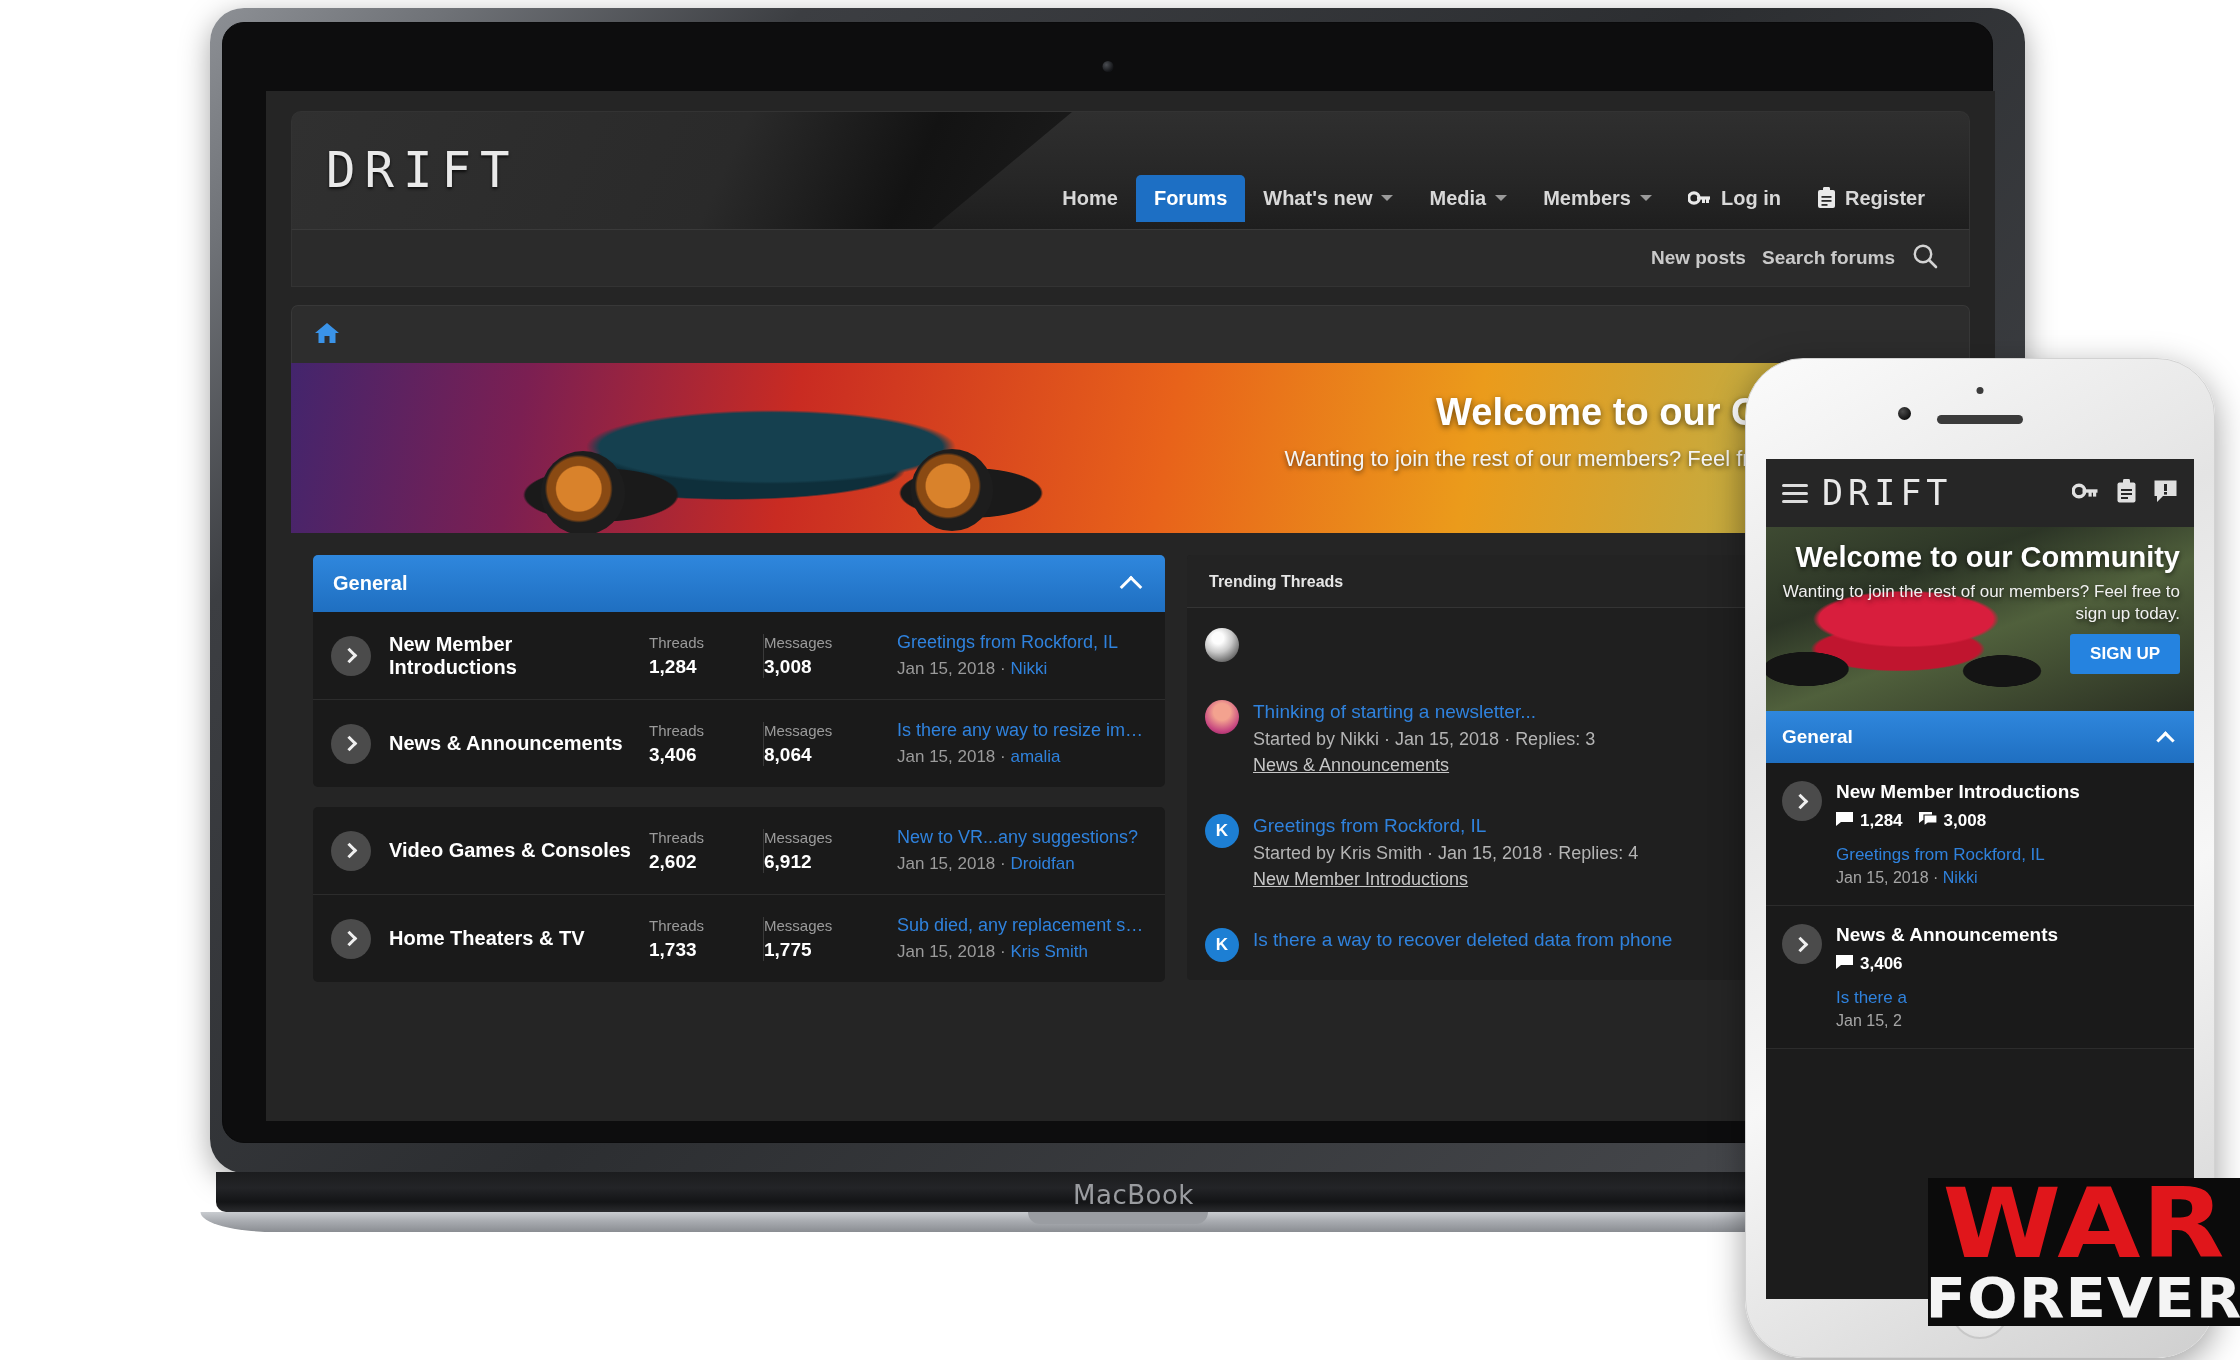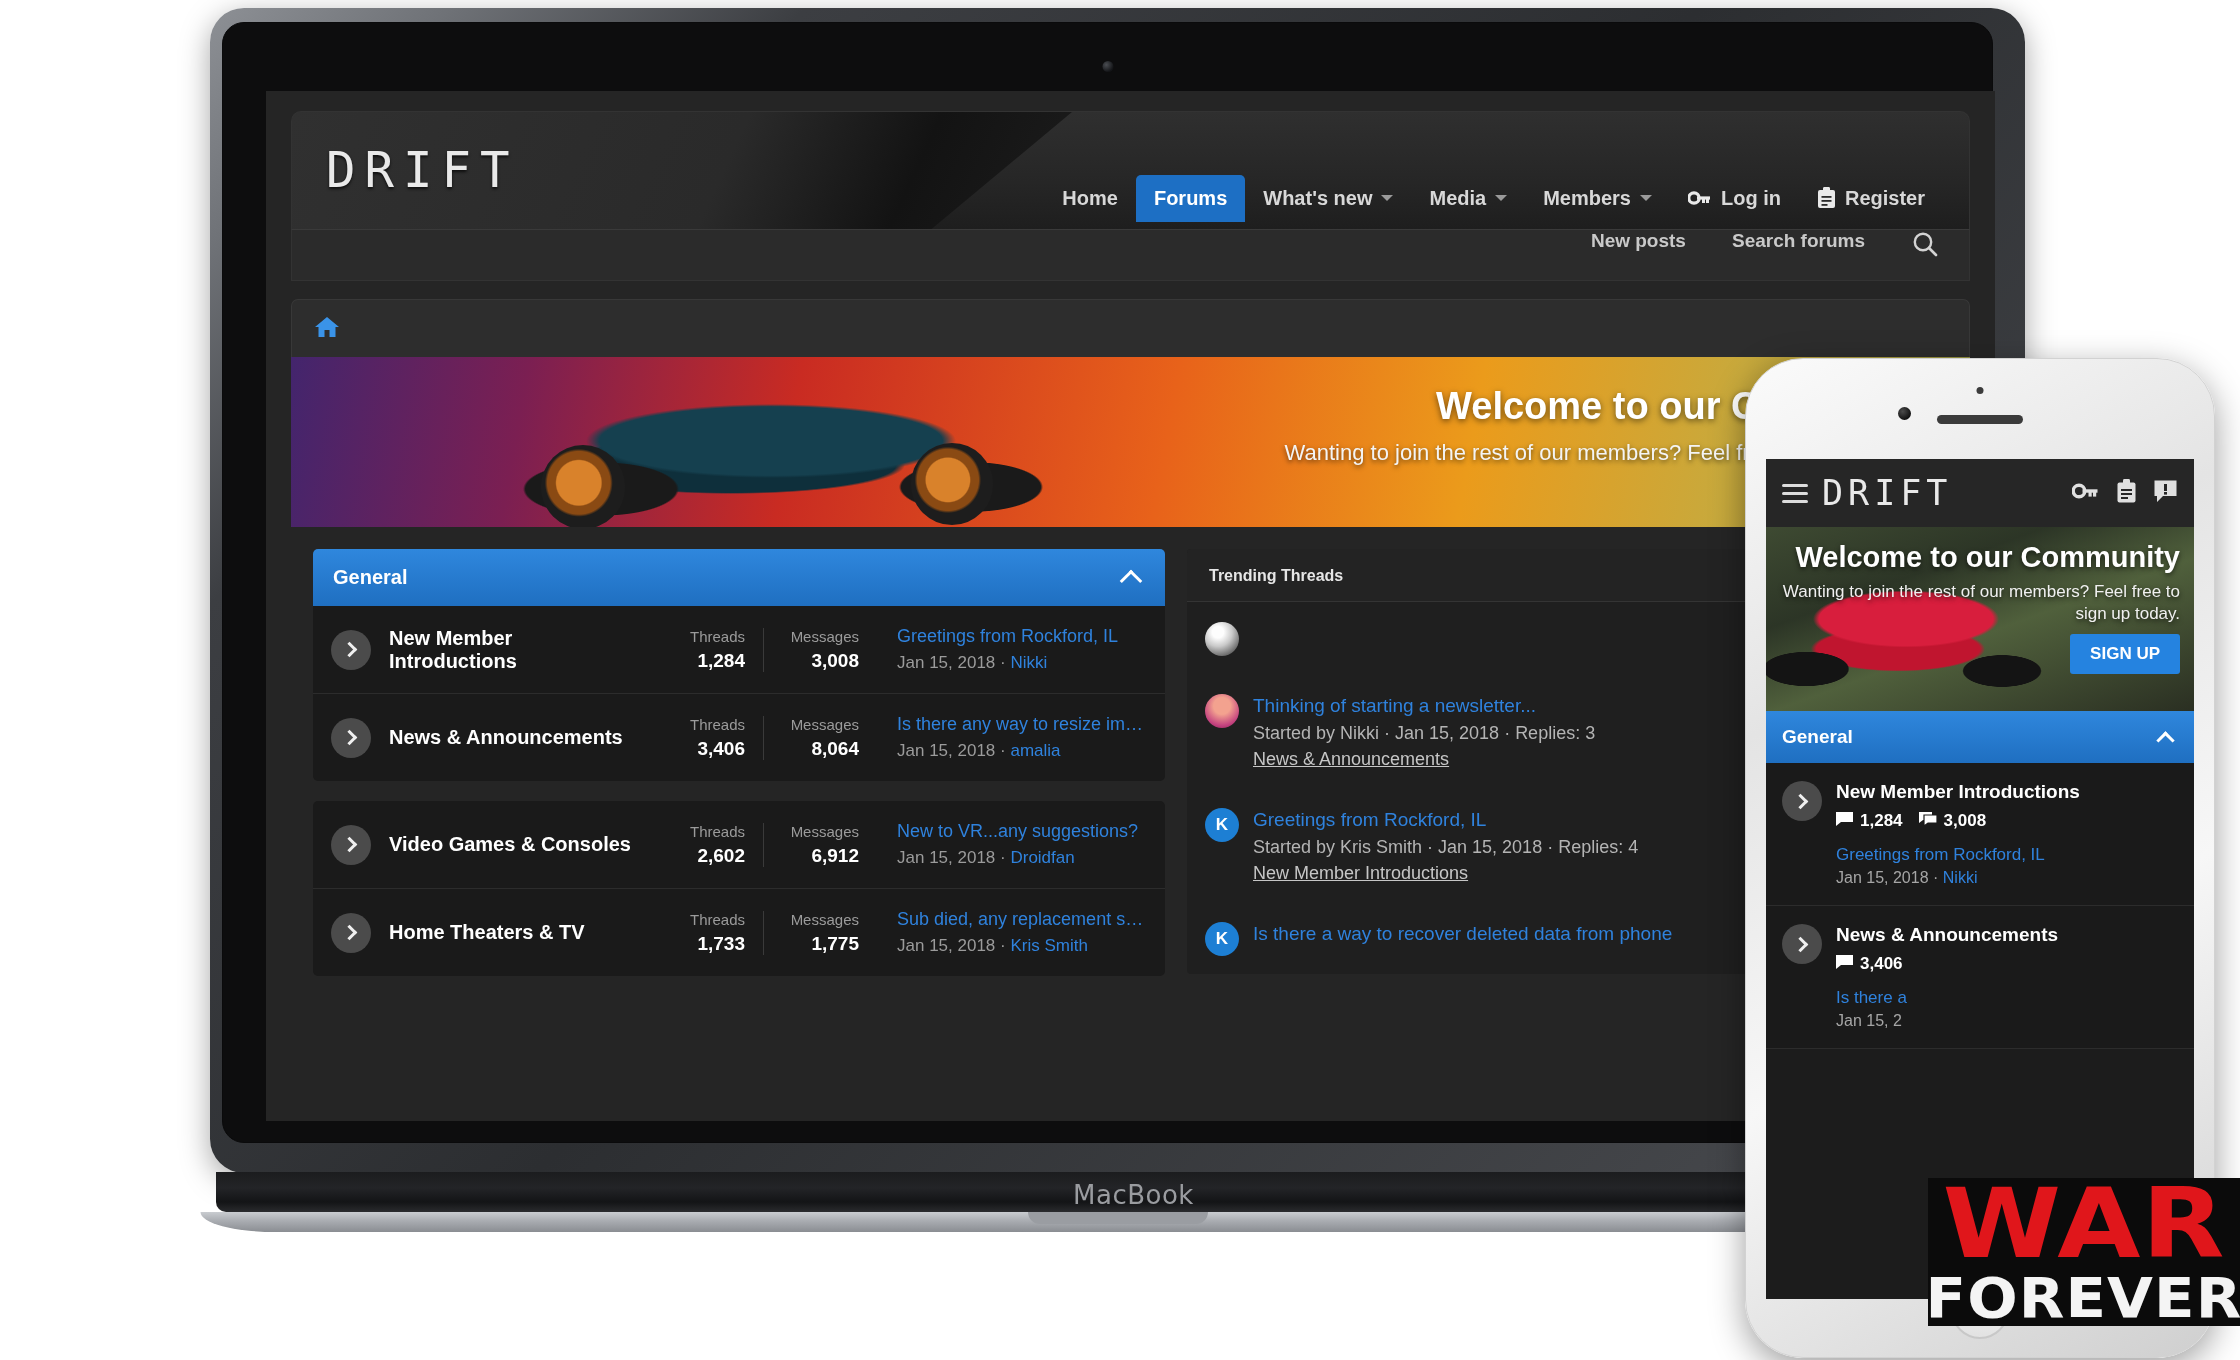--- a/index.html
+++ b/index.html
@@ -108,25 +108,25 @@
     display: flex; align-items: center; gap: 9px;
     white-space: nowrap;
   }
   .nav-item.active { background: #1d6fc4; color: #fff; }
   .caret { width: 0;height:0;border-left:6px solid transparent;border-right:6px solid transparent;border-top:6px solid #9a9a9a; }
   .nav-icon { display:inline-flex; align-items:center; }
 
   .subbar {
     position: relative;
     margin: 0 25px;
-    height: 52px;
+    height: 58px;
     background: #2b2b2b;
     border: 1px solid #333; border-top: 1px solid #3a3a3a;
-    display: flex; justify-content: flex-end;
-    gap: 46px; padding-right: 30px;
+    display: flex; align-items: center; justify-content: flex-end;
+    gap: 16px; padding-right: 30px;
   }
   .sub-link { color: #c9c9c9; font-size: 19px; font-weight: bold; }
 
   .breadcrumb-bar {
     position: relative; margin: 18px 25px 0 25px;
     height: 58px;
     background: #2d2d2d;
     border: 1px solid #383838; border-bottom:none;
     border-radius: 7px 7px 0 0;
     display: flex; align-items: center; padding-left: 22px;
@@ -184,21 +184,21 @@
     background: #1a1a1a; border-bottom: 1px solid #2c2c2c;
     padding: 20px 18px; gap: 18px; min-height: 82px;
   }
   .node-row:last-child { border-bottom: none; }
   .node-icon {
     width: 40px; height: 40px; border-radius: 50%;
     background: #4b4b4b; display: flex; align-items: center; justify-content: center; flex: none;
   }
   .node-icon .arrow { width: 11px; height: 11px; border-right: 3px solid #f0f0f0; border-top: 3px solid #f0f0f0; transform: rotate(45deg); margin-left:-4px;}
   .node-title { color: #fff; font-weight: bold; font-size: 20px; flex: 1; }
-  .stat { width: 96px; text-align: right; }
+  .stat { width: 96px; text-align: left; }
   .stat.sep { border-left: 1px solid #3a3a3a; }
   .stat-lbl { color: #9b9b9b; font-size: 15px; }
   .stat-val { color: #fff; font-size: 19px; font-weight: bold; margin-top: 5px; }
   .last-post { width: 270px; padding-left: 20px; }
   .lp-title { color: #2f82dd; font-size: 18px; white-space: nowrap; overflow: hidden; text-overflow: ellipsis; }
   .lp-meta { color: #9b9b9b; font-size: 17px; margin-top: 6px; }
   .lp-meta a { color: #2f82dd; text-decoration: none; }
 
   .side-panel { background: #1f1f1f; border-radius: 4px; overflow: hidden; }
   .side-head { color: #e6e6e6; font-weight: bold; font-size: 16px; padding: 18px 0 16px 22px; border-bottom: 1px solid #343434; background:#232323;}

